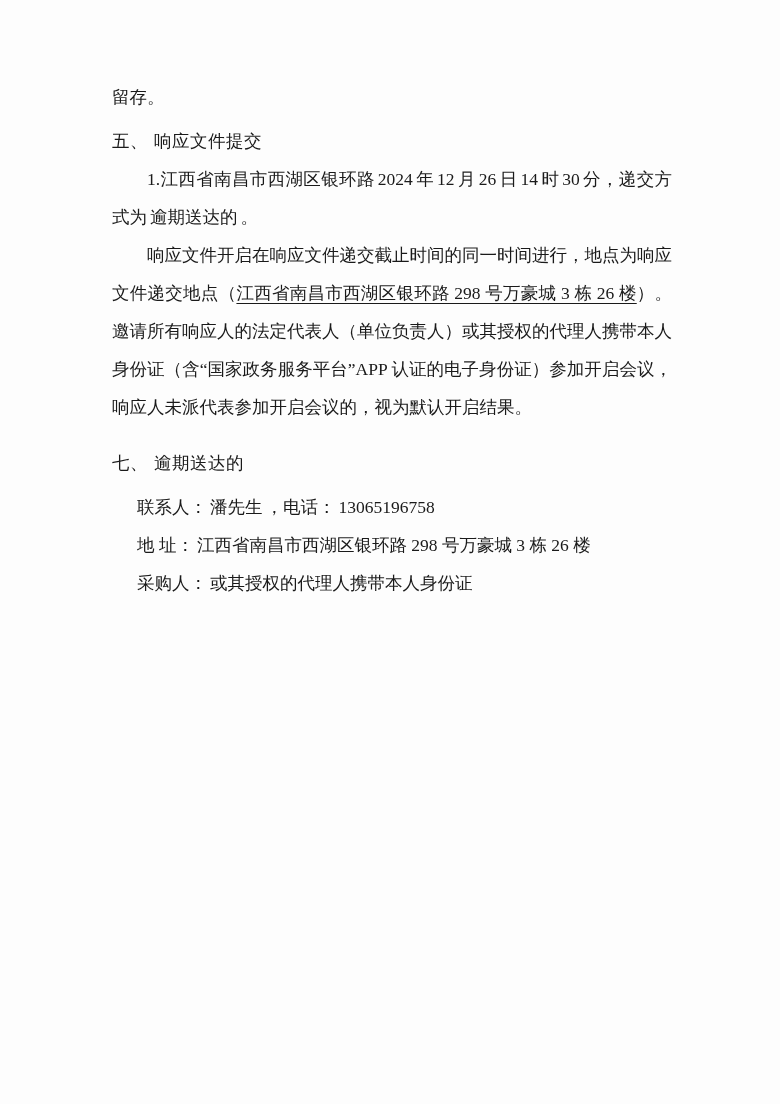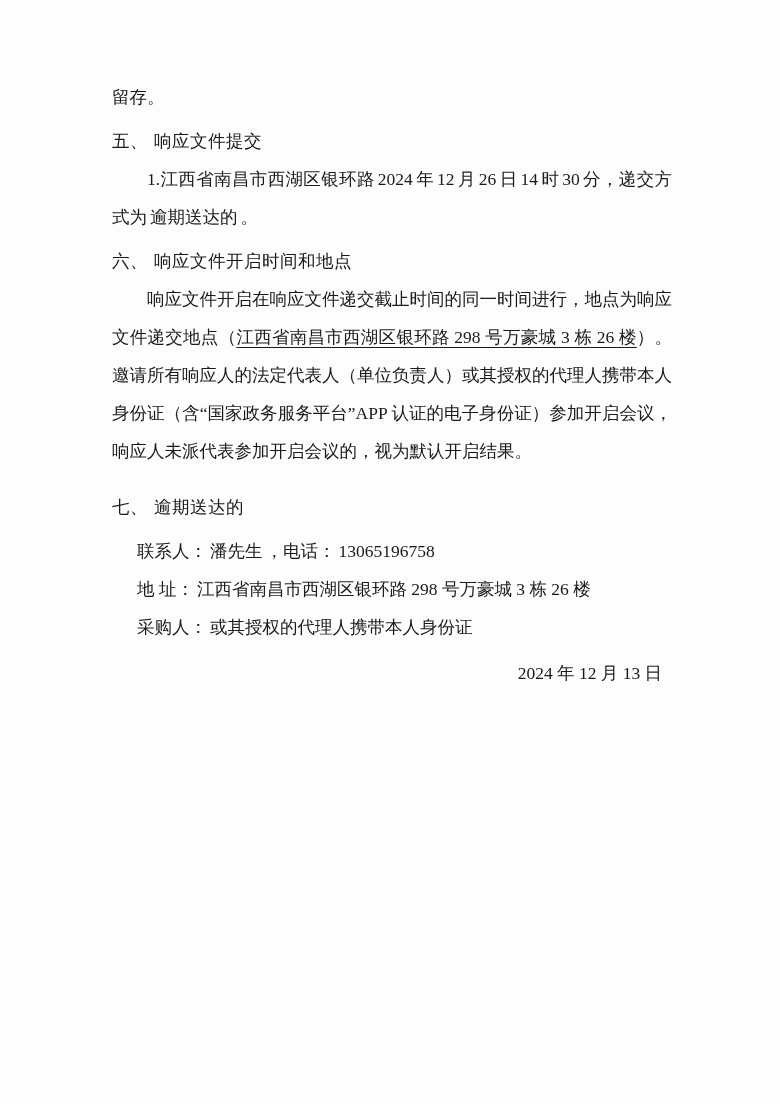--- a/index.html
+++ b/index.html
@@ -86,23 +86,20 @@
 
     <p class="para heading">
       <span class="num">五、</span><span>响应文件提交</span>
     </p>
 
     <p class="para indent">
       <span>1.</span><span>江西省南昌市西湖区银环路</span><span class="u pad-u">2024</span><span>年</span><span class="u pad-u">12</span><span>月</span><span class="u pad-u">26</span><span>日</span><span class="u pad-u">14</span><span>时</span><span class="u pad-u">30</span><span>分，</span><span>递交方式为</span><span class="u pad-u">逾期送达的</span><span>。</span>
     </p>
 
 
-    <p class="para heading">
-      <span class="num">六、</span><span>响应文件开启时间和地点</span>
-    </p>
 
     <p class="para indent">
       <span>响应文件开启在响应文件递交截止时间的同一时间进行，地点为响应文件递交地点（</span><span class="u-wrap">江西省南昌市西湖区银环路 298 号万豪城 3 栋 26 楼</span><span>）。邀请所有响应人的法定代表人（单位负责人）或其授权的代理人携带本人身份证（含“国家政务服务平台”APP 认证的电子身份证）参加开启会议，响应人未派代表参加开启会议的，视为默认开启结果。</span>
     </p>
 
     <div class="sec-gap"></div>
 
     <p class="para heading">
       <span class="num">七、</span><span>逾期送达的</span>
     </p>
@@ -112,17 +109,16 @@
         <span>联系人：</span><span class="u pad-u">潘先生</span><span>，电话：</span><span class="u pad-u">13065196758</span>
       </p>
       <p class="contact-row">
         <span>地  址：</span><span class="u pad-u">江西省南昌市西湖区银环路 298 号万豪城 3 栋 26 楼</span>
       </p>
       <p class="contact-row">
         <span>采购人：</span><span class="u pad-u">或其授权的代理人携带本人身份证</span>
       </p>
     </div>
 
-    <p class="sign-date">2024 年 12 月 13 日</p>
 
     <div class="blank-tail"></div>
   </div>
 </div>
 
 </body></html>

